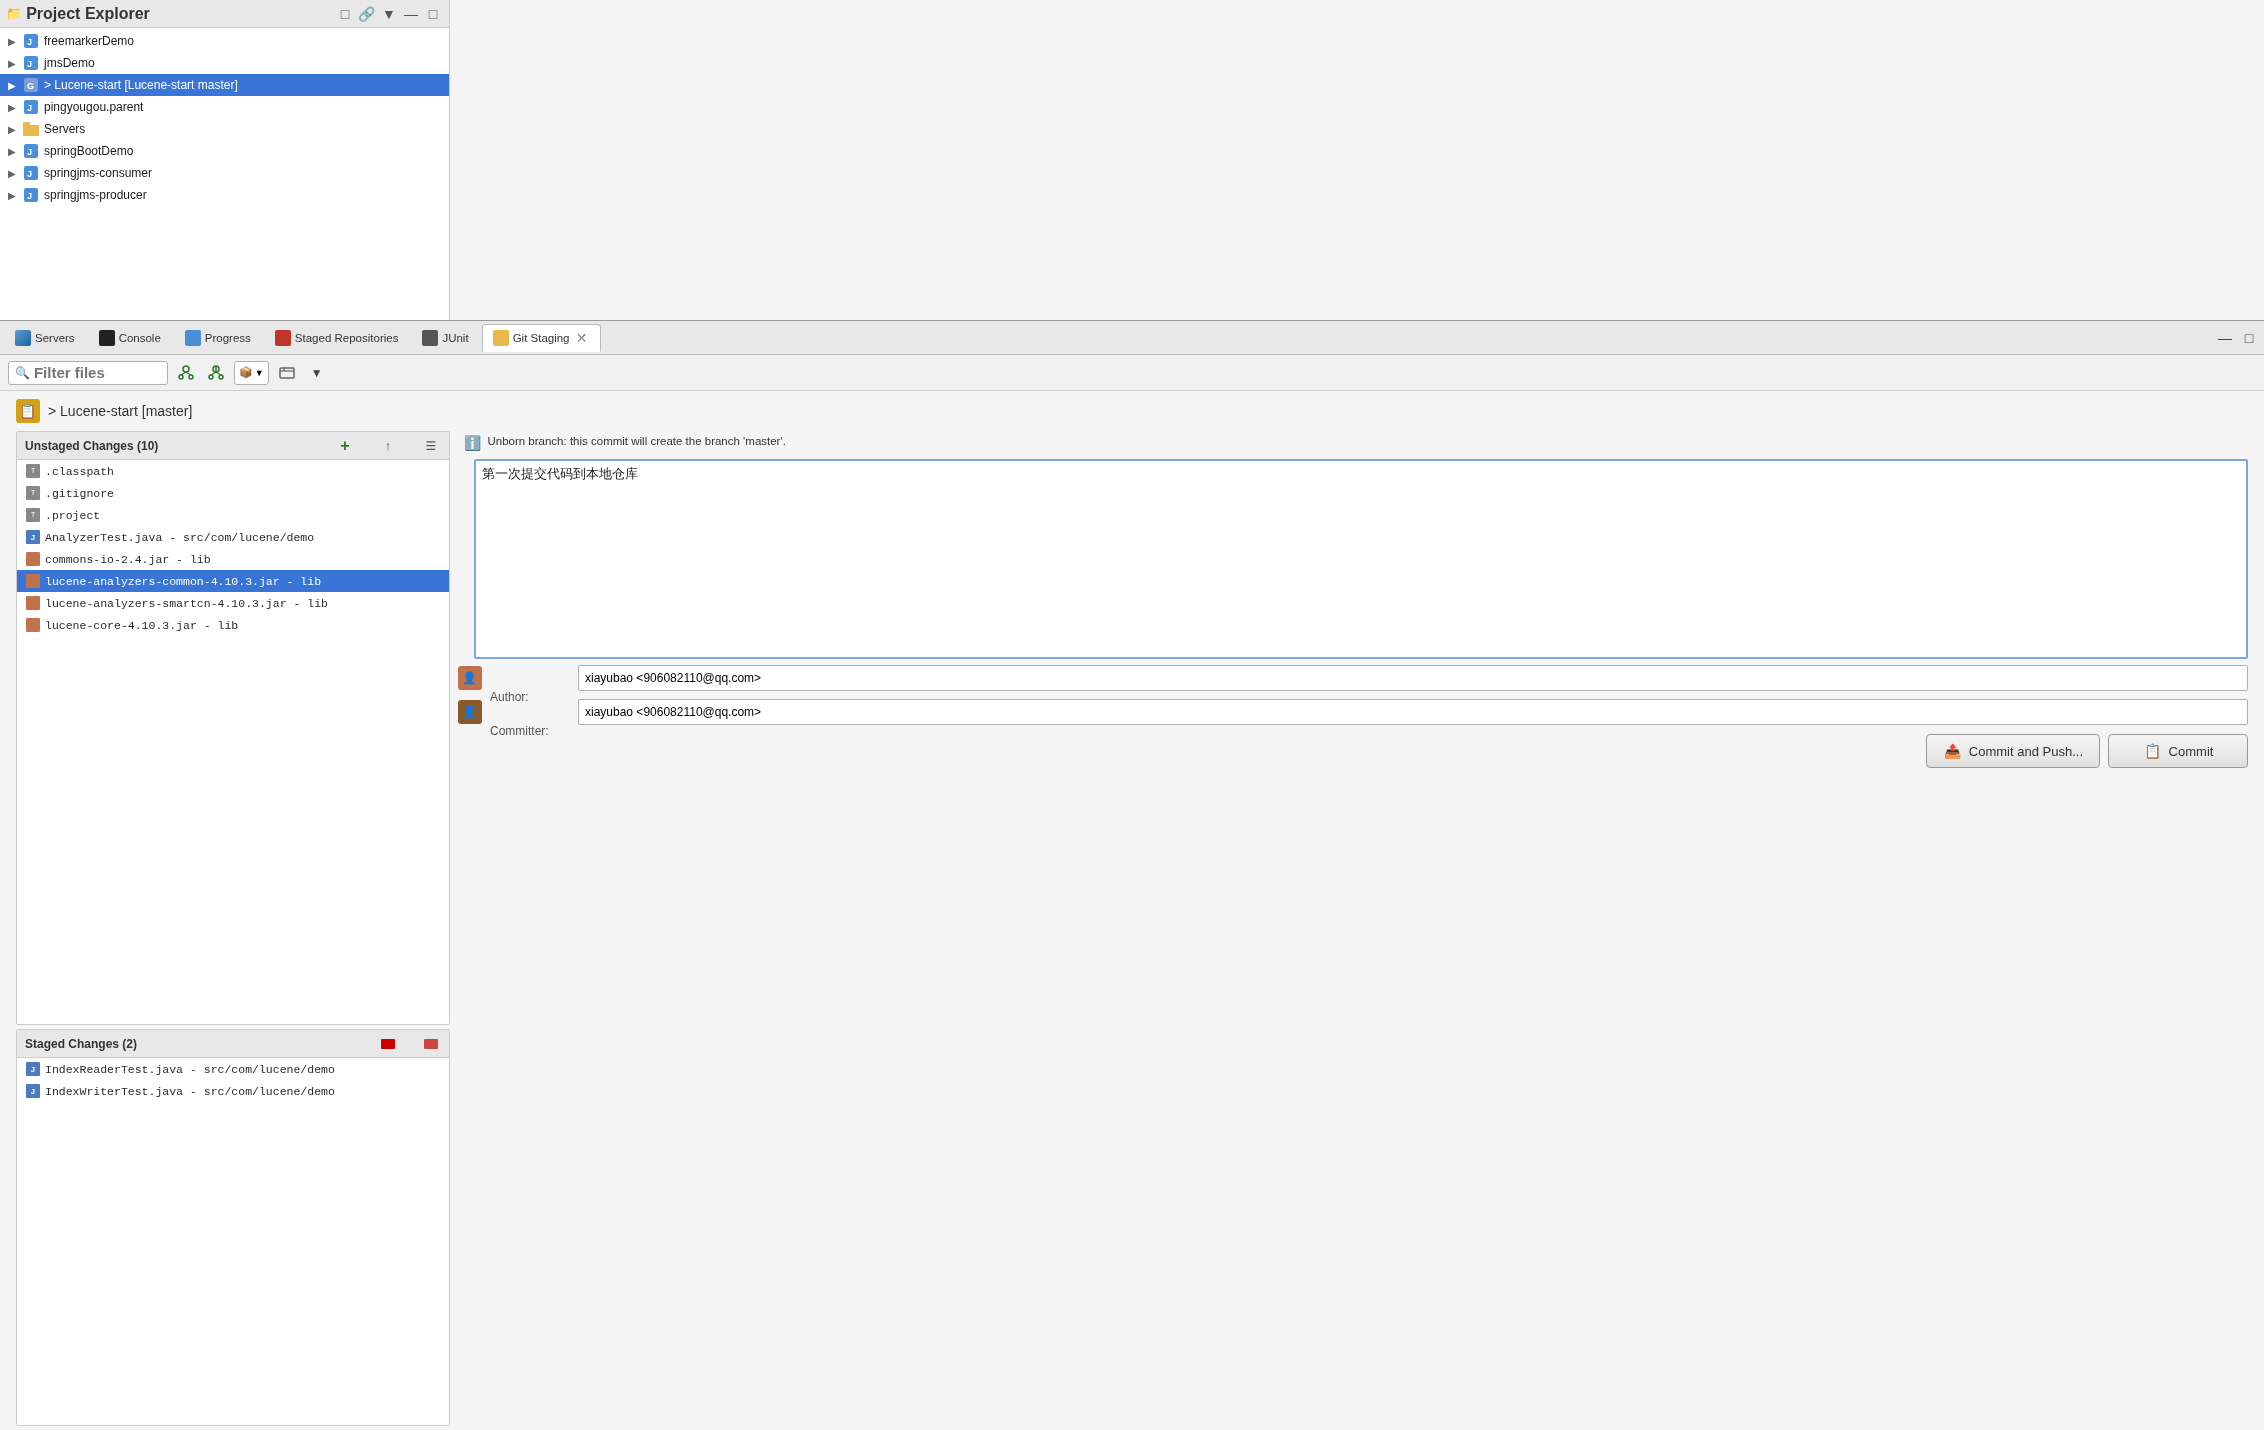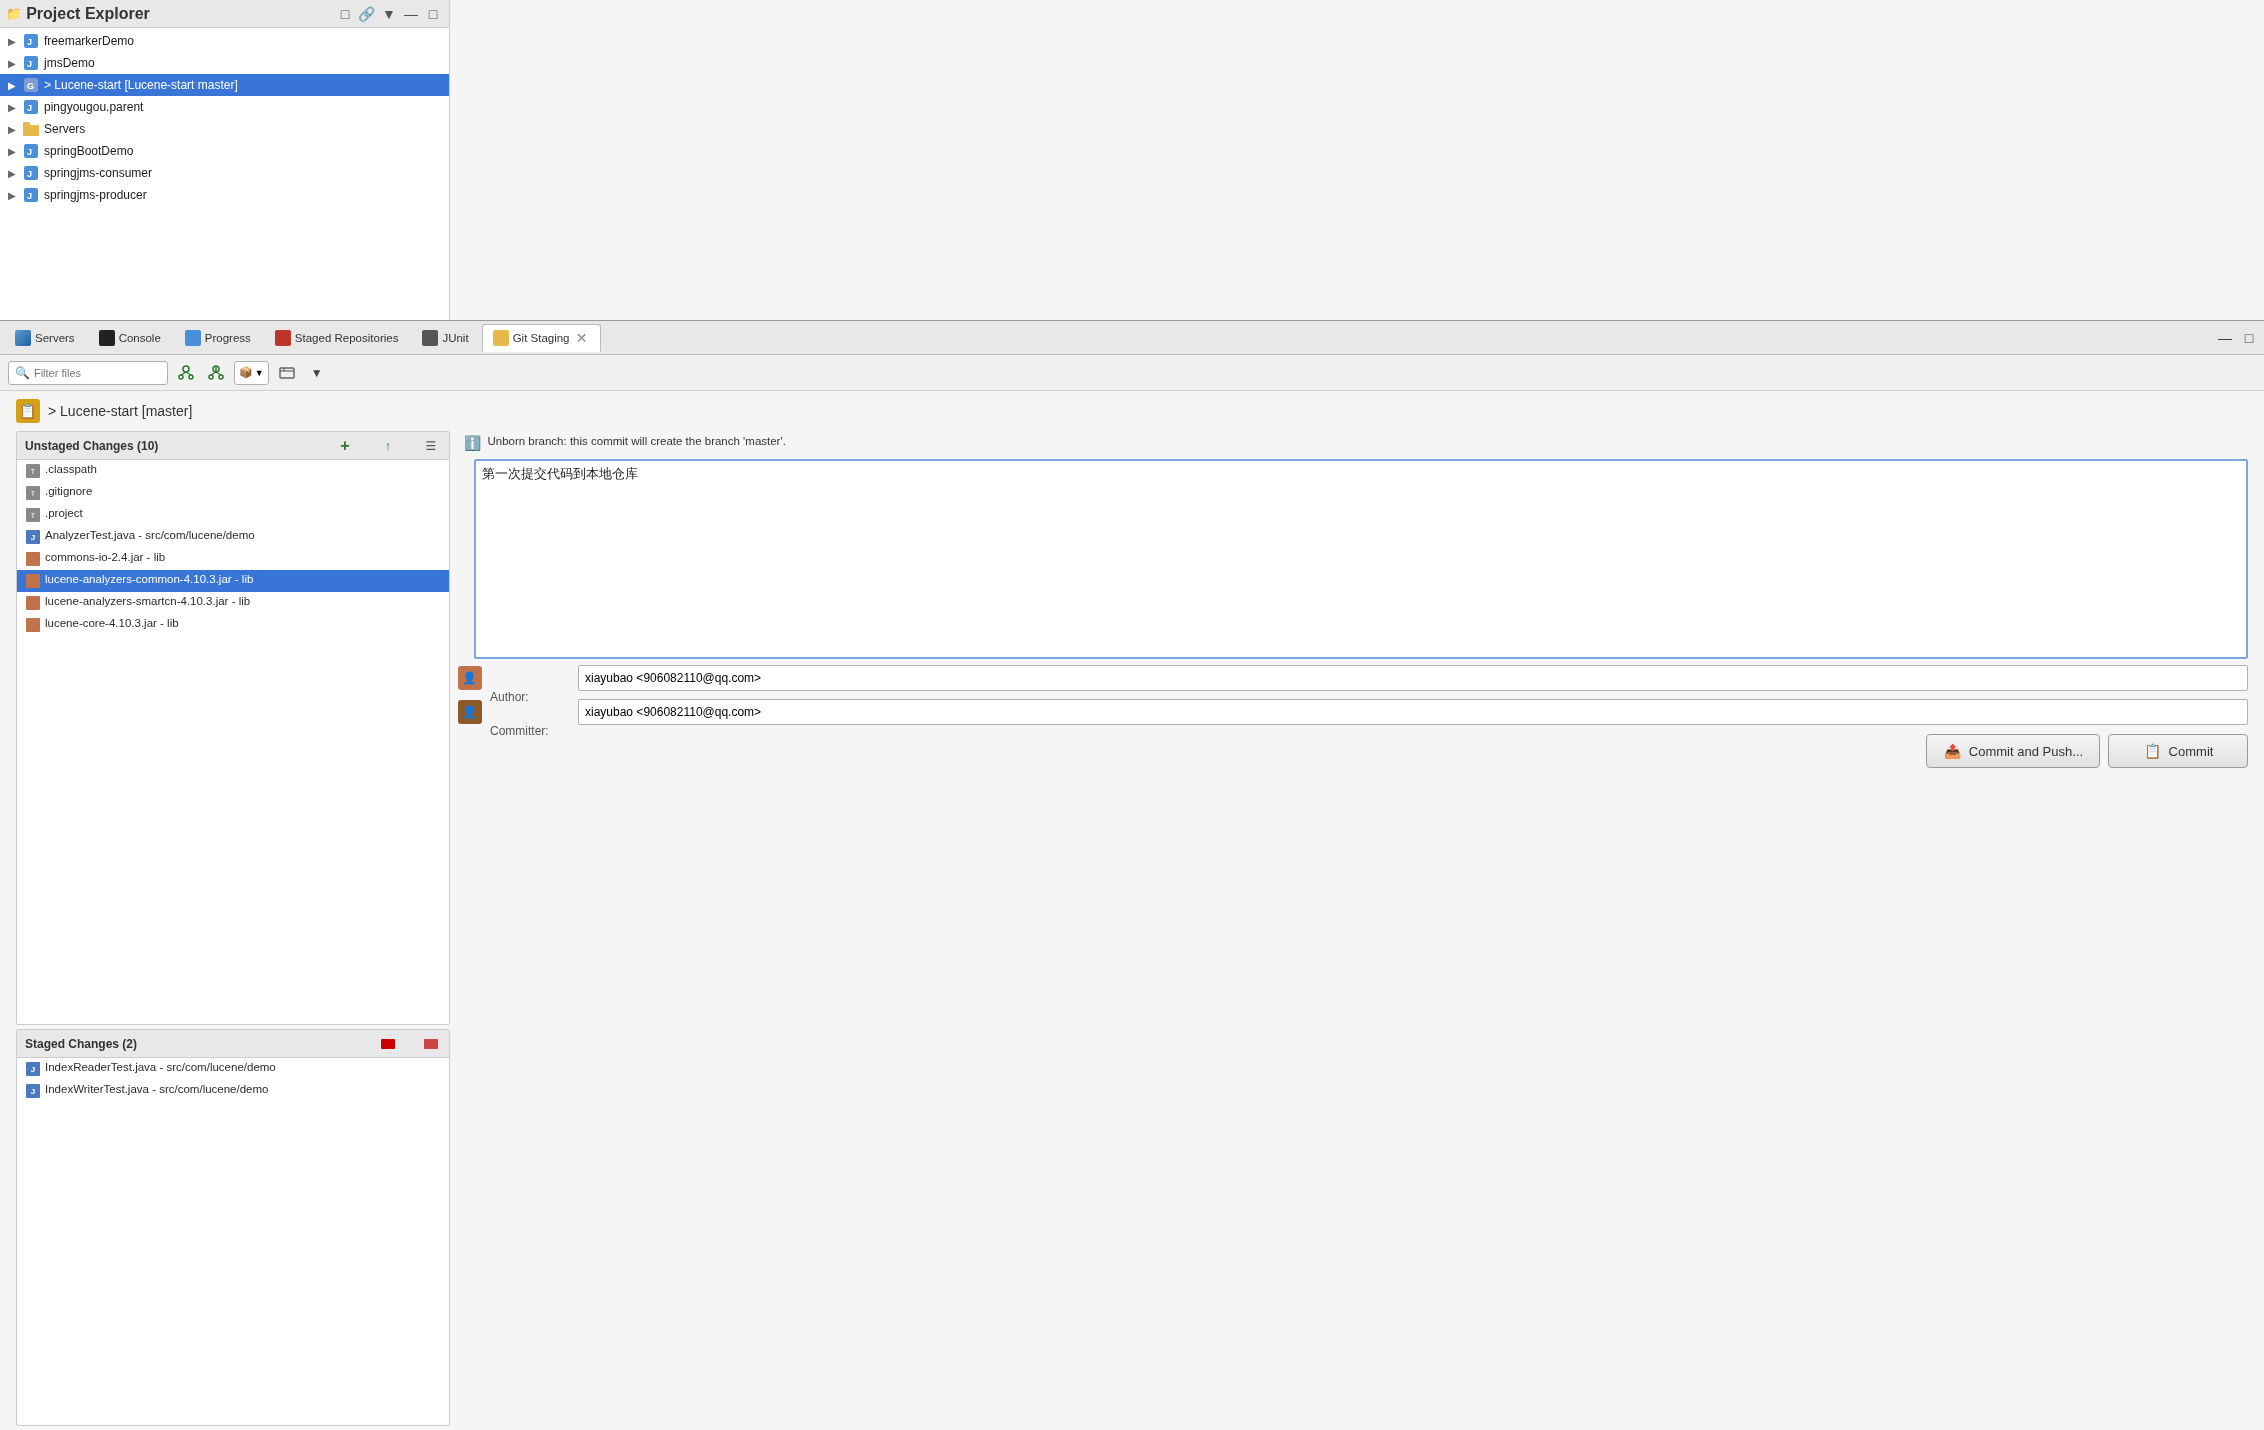--- a/index.html
+++ b/index.html
@@ -190,23 +190,24 @@
       border: 1px solid #b0b0b0;
       border-radius: 3px;
       background: white;
       padding: 2px 6px;
       width: 160px;
       height: 24px;
     }
 
     .search-box input {
       border: none; outline: none;
-      font-size: 11px;
+      font-size: 15px;
       width: 100%;
       background: transparent;
+      font-weight: bold;
     }
 
     .search-icon-wrap {
       margin-right: 4px; color: #888; font-size: 12px;
     }
 
     .toolbar-icon-btn {
       width: 24px; height: 24px;
       border: none; background: transparent;
       cursor: pointer; display: flex; align-items: center; justify-content: center;
@@ -300,27 +301,28 @@
       color: #555; font-size: 14px; border-radius: 2px;
     }
 
     .file-list {
       flex: 1;
       overflow-y: auto;
     }
 
     .file-item {
       display: flex;
-      align-items: flex-start;
+      align-items: center;
       padding: 3px 8px;
       cursor: pointer;
       font-size: 11.5px;
       color: #2a2a2a;
       height: 22px;
       gap: 4px;
+      font-family: Liberation Mono, monospace;
     }
     .file-item.selected { background: #3875d7; color: white; }
 
     .file-icon {
       width: 16px; height: 16px; flex-shrink: 0;
       display: flex; align-items: center; justify-content: center;
     }
 
     
     .java-icon {

